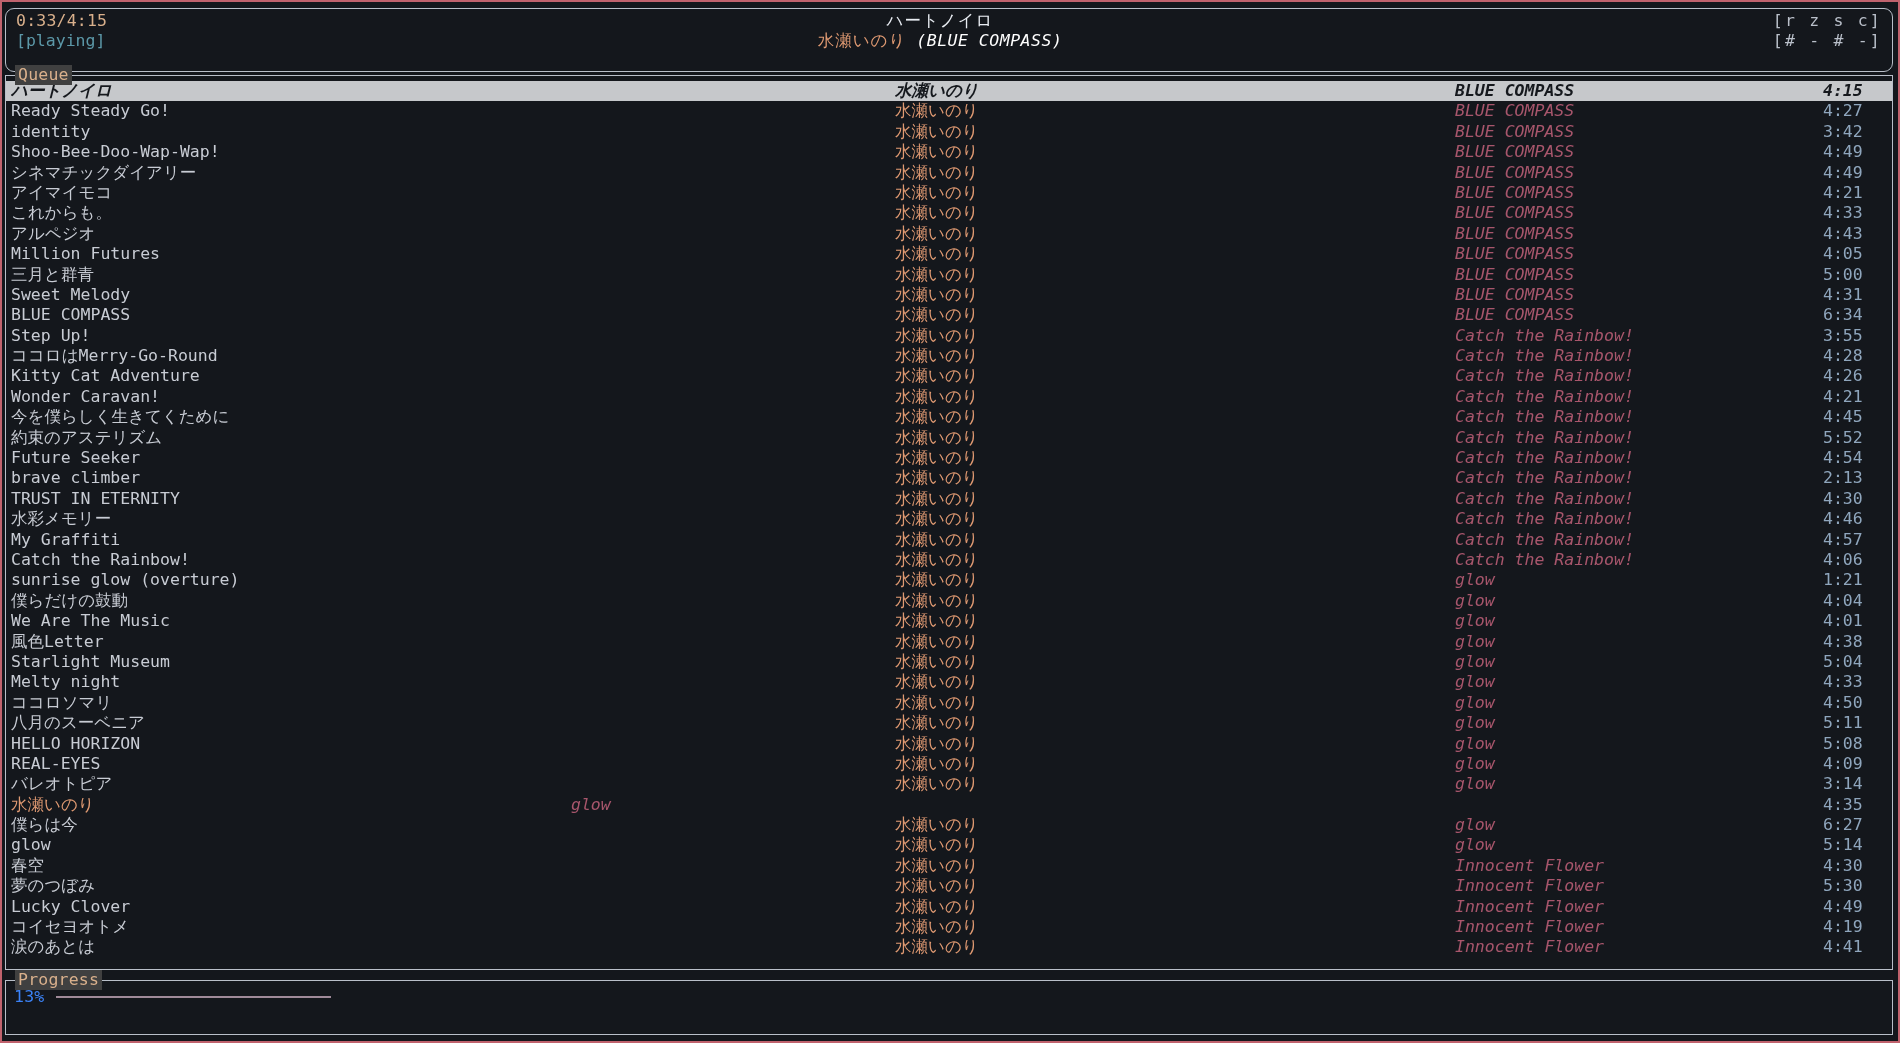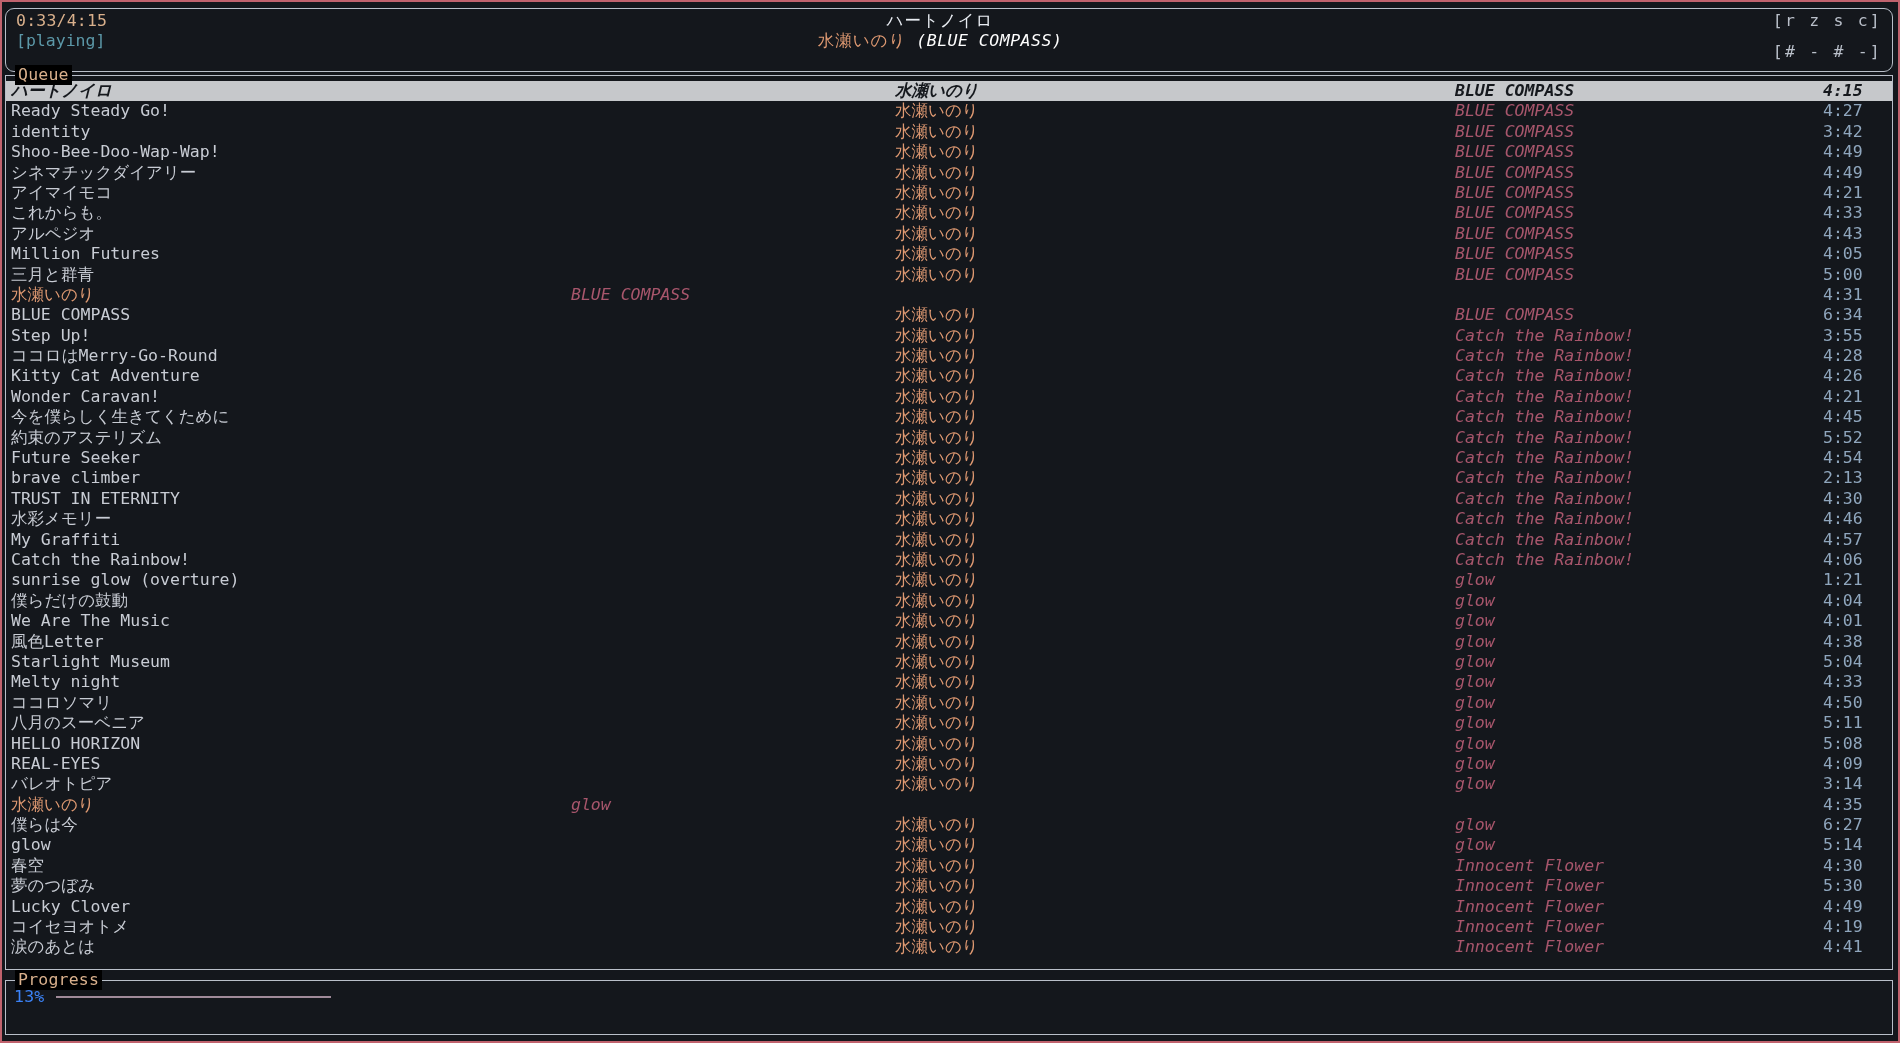--- a/index.html
+++ b/index.html
@@ -60,21 +60,21 @@
     height: 64px;
     padding: 2px 10px 0 10px;
     display: flex;
     align-items: flex-start;
     justify-content: space-between;
   }
 
   .hdr-col { display: flex; flex-direction: column; }
   .hdr-left { align-items: flex-start; }
   .hdr-center { align-items: center; flex: 1; }
-  .hdr-right { align-items: flex-end; gap: 11px; }
+  .hdr-right { align-items: flex-end; }
 
   .time-elapsed { color: #d9b08c; letter-spacing: .2px; }
   .status-playing { color: #5c98a8; }
 
   .now-title {
     color: #e8ecf2;
     letter-spacing: 1px;
   }
   .now-sub { white-space: nowrap; }
   .now-artist { color: #e09a72; letter-spacing: 1px; }
@@ -89,21 +89,21 @@
   
   .panel-field {
     position: absolute;
     border: 1px solid #b9bfc9;
     background: #14171c;
   }
   .panel-legend {
     position: absolute;
     top: -11px;
     left: 9px;
-    background: #000000;
+    background: #404040;
     padding: 0 3px;
     color: #d9b08c;
     font-size: 16.5px;
     line-height: 20px;
     letter-spacing: .2px;
   }
 
   
   #queue {
     left: 5px;
@@ -292,20 +292,21 @@
         <span class="c-album">BLUE COMPASS</span>
         <span class="c-dur">4:05</span>
       </div>
       <div class="qrow">
         <span class="c-title">三月と群青</span>
         <span class="c-artist">水瀬いのり</span>
         <span class="c-album">BLUE COMPASS</span>
         <span class="c-dur">5:00</span>
       </div>
       <div class="qrow">
+        <span class="c-title">Sweet Melody</span>
         <span class="c-artist">水瀬いのり</span>
         <span class="c-album">BLUE COMPASS</span>
         <span class="c-dur">4:31</span>
       </div>
       <div class="qrow">
         <span class="c-title">BLUE COMPASS</span>
         <span class="c-artist">水瀬いのり</span>
         <span class="c-album">BLUE COMPASS</span>
         <span class="c-dur">6:34</span>
       </div>

